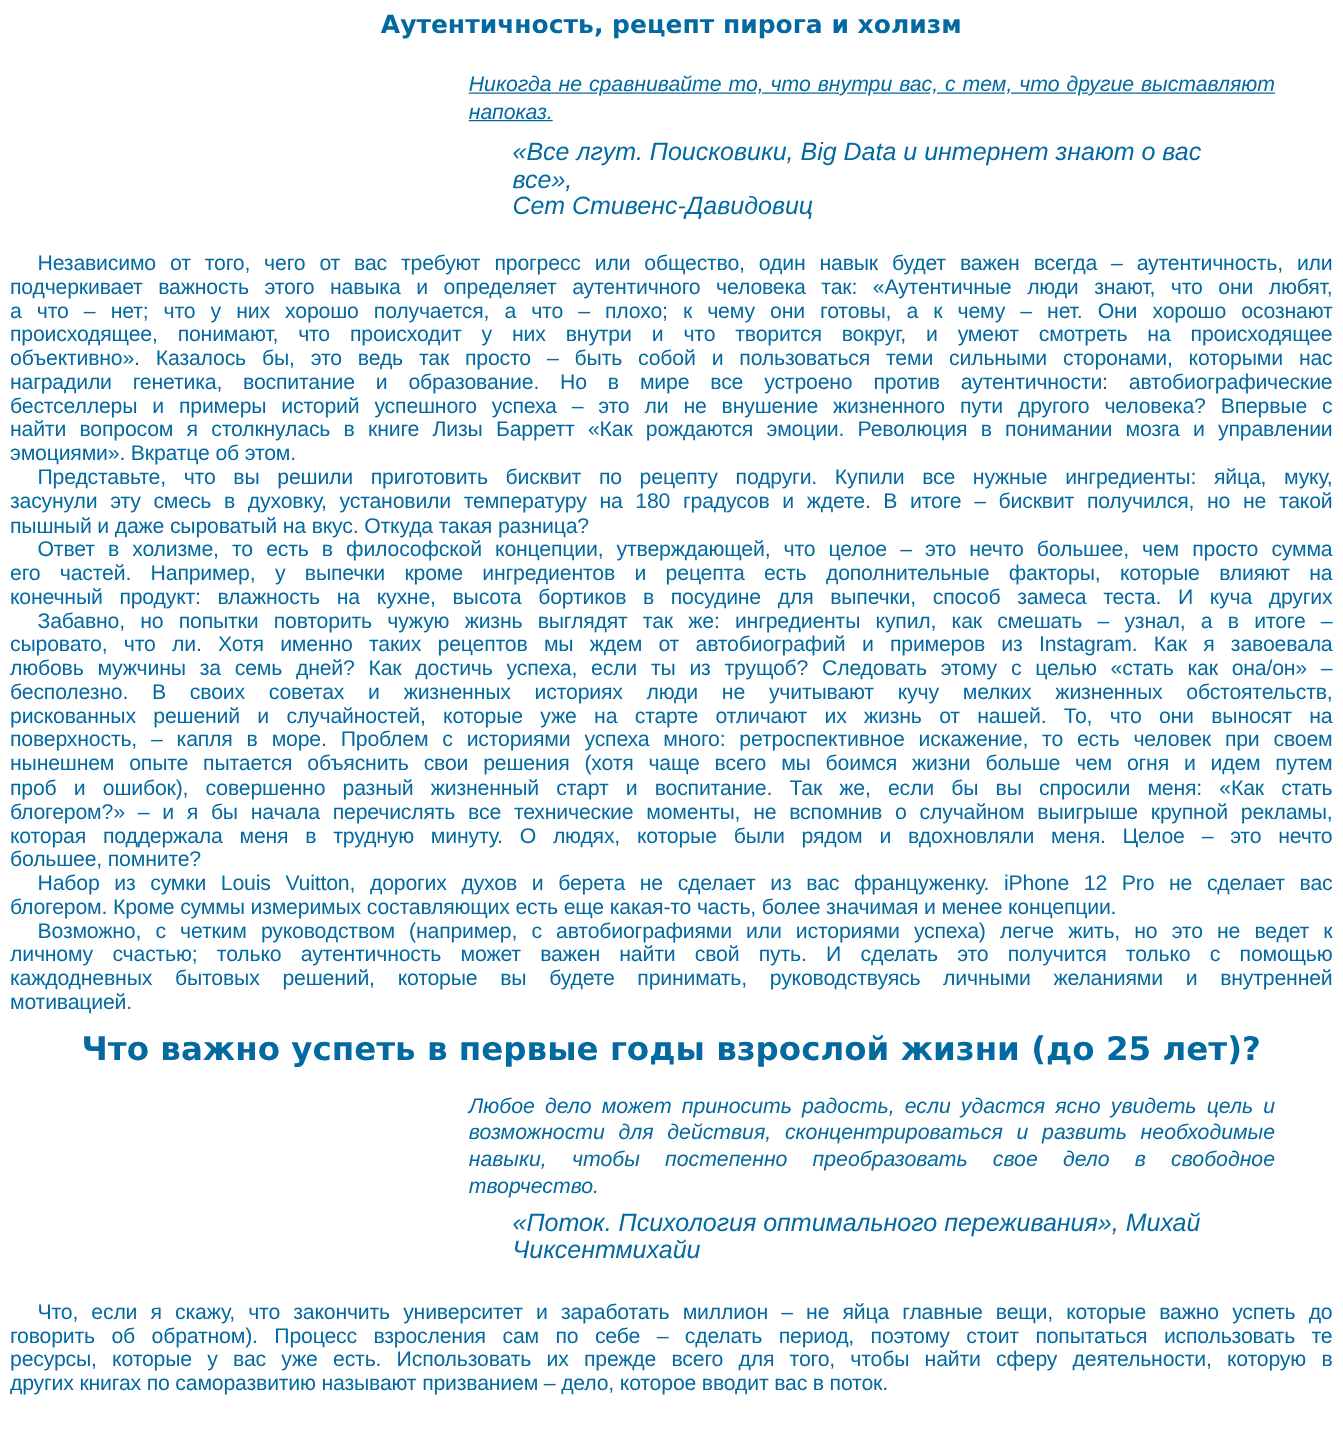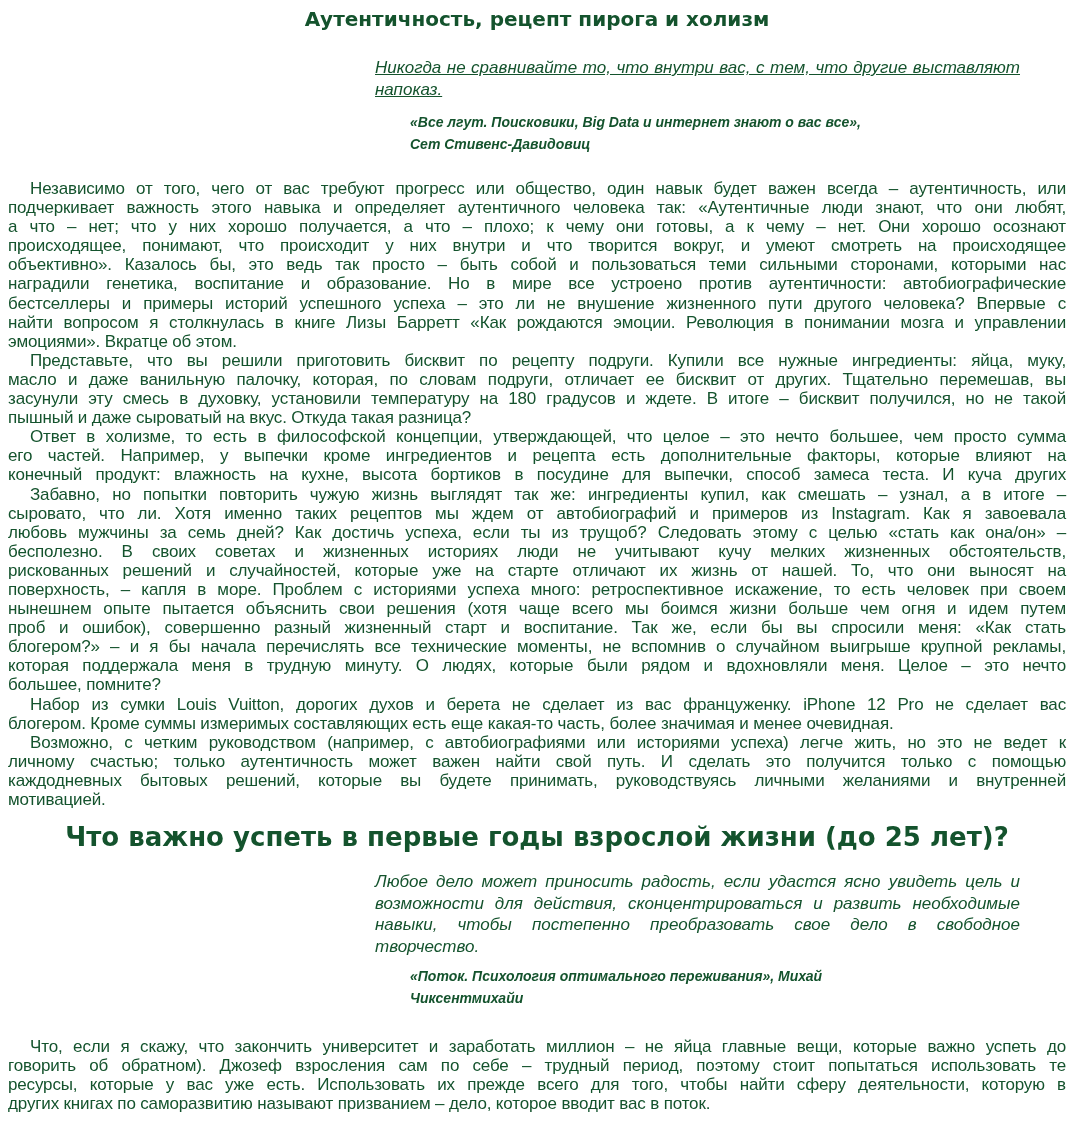--- a/index.html
+++ b/index.html
@@ -2,21 +2,21 @@
 <html><head>
 <meta charset="utf-8">
 <style>
   html, body { margin: 0; padding: 0; background: #ffffff; }
   .page {
     position: relative;
     width: 1074px;
     height: 1145px;
     overflow: hidden;
     background: #ffffff;
-    color: #14532d;
+    color: #0369a1;
   }
   .h1 {
     font-family: "DejaVu Sans", sans-serif;
     font-weight: bold;
     text-align: center;
     margin: 6px 0 0 0;
   }
   .h1-small { font-size: 20px; line-height: 27px; }
   .h1-big   { font-size: 26px; line-height: 36px; margin-top: 10px; }
   .epigraph {
@@ -25,22 +25,22 @@
     font-size: 17px;
     line-height: 21.5px;
     margin-left: 375px;
     width: 645px;
   }
   .epigraph-1 { margin-top: 24px; text-decoration: underline; }
   .epigraph-2 { margin-top: 16px; }
   .source {
     font-family: "Liberation Sans", sans-serif;
     font-style: italic;
-    font-weight: bold;
-    font-size: 14px;
+    font-weight: normal;
+    font-size: 20px;
     line-height: 21.5px;
     margin-left: 410px;
     width: 560px;
   }
   .source-1 { margin-top: 12px; }
   .source-2 { margin-top: 9px; }
   .body {
     font-family: "Liberation Sans", sans-serif;
     font-size: 17px;
     line-height: 19.1px;
@@ -80,21 +80,20 @@
           <div class="tline">а что – нет; что у них хорошо получается, а что – плохо; к чему они готовы, а к чему – нет. Они хорошо осознают</div>
           <div class="tline">происходящее, понимают, что происходит у них внутри и что творится вокруг, и умеют смотреть на происходящее</div>
           <div class="tline">объективно». Казалось бы, это ведь так просто – быть собой и пользоваться теми сильными сторонами, которыми нас</div>
           <div class="tline">наградили генетика, воспитание и образование. Но в мире все устроено против аутентичности: автобиографические</div>
           <div class="tline">бестселлеры и примеры историй успешного успеха – это ли не внушение жизненного пути другого человека? Впервые с</div>
           <div class="tline">найти вопросом я столкнулась в книге Лизы Барретт «Как рождаются эмоции. Революция в понимании мозга и управлении</div>
           <div class="tline tline-last">эмоциями». Вкратце об этом.</div>
         </div>
       <div class="para">
           <div class="tline tline-first">Представьте, что вы решили приготовить бисквит по рецепту подруги. Купили все нужные ингредиенты: яйца, муку,</div>
-          <div class="tline">масло и даже ванильную палочку, которая, по словам подруги, отличает ее бисквит от других. Тщательно перемешав, вы</div>
           <div class="tline">засунули эту смесь в духовку, установили температуру на 180 градусов и ждете. В итоге – бисквит получился, но не такой</div>
           <div class="tline tline-last">пышный и даже сыроватый на вкус. Откуда такая разница?</div>
         </div>
       <div class="para">
           <div class="tline tline-first">Ответ в холизме, то есть в философской концепции, утверждающей, что целое – это нечто большее, чем просто сумма</div>
           <div class="tline">его частей. Например, у выпечки кроме ингредиентов и рецепта есть дополнительные факторы, которые влияют на</div>
           <div class="tline">конечный продукт: влажность на кухне, высота бортиков в посудине для выпечки, способ замеса теста. И куча других</div>
         </div>
       <div class="para">
           <div class="tline tline-first">Забавно, но попытки повторить чужую жизнь выглядят так же: ингредиенты купил, как смешать – узнал, а в итоге –</div>
@@ -104,21 +103,21 @@
           <div class="tline">рискованных решений и случайностей, которые уже на старте отличают их жизнь от нашей. То, что они выносят на</div>
           <div class="tline">поверхность, – капля в море. Проблем с историями успеха много: ретроспективное искажение, то есть человек при своем</div>
           <div class="tline">нынешнем опыте пытается объяснить свои решения (хотя чаще всего мы боимся жизни больше чем огня и идем путем</div>
           <div class="tline">проб и ошибок), совершенно разный жизненный старт и воспитание. Так же, если бы вы спросили меня: «Как стать</div>
           <div class="tline">блогером?» – и я бы начала перечислять все технические моменты, не вспомнив о случайном выигрыше крупной рекламы,</div>
           <div class="tline">которая поддержала меня в трудную минуту. О людях, которые были рядом и вдохновляли меня. Целое – это нечто</div>
           <div class="tline tline-last">большее, помните?</div>
         </div>
       <div class="para">
           <div class="tline tline-first">Набор из сумки Louis Vuitton, дорогих духов и берета не сделает из вас француженку. iPhone 12 Pro не сделает вас</div>
-          <div class="tline tline-last">блогером. Кроме суммы измеримых составляющих есть еще какая-то часть, более значимая и менее очевидная.</div>
+          <div class="tline tline-last">блогером. Кроме суммы измеримых составляющих есть еще какая-то часть, более значимая и менее концепции.</div>
         </div>
       <div class="para">
           <div class="tline tline-first">Возможно, с четким руководством (например, с автобиографиями или историями успеха) легче жить, но это не ведет к</div>
           <div class="tline">личному счастью; только аутентичность может важен найти свой путь. И сделать это получится только с помощью</div>
           <div class="tline">каждодневных бытовых решений, которые вы будете принимать, руководствуясь личными желаниями и внутренней</div>
           <div class="tline tline-last">мотивацией.</div>
         </div>
     </div>
   </section>
 
@@ -130,20 +129,20 @@
         <div class="tline">навыки, чтобы постепенно преобразовать свое дело в свободное</div>
         <div class="tline tline-last">творчество.</div>
       </div>
     <div class="source source-2">
         <div class="tline tline-first">«Поток. Психология оптимального переживания», Михай</div>
         <div class="tline tline-last">Чиксентмихайи</div>
       </div>
     <div class="body body-2">
       <div class="para">
           <div class="tline tline-first">Что, если я скажу, что закончить университет и заработать миллион – не яйца главные вещи, которые важно успеть до</div>
-          <div class="tline">говорить об обратном). Джозеф взросления сам по себе – трудный период, поэтому стоит попытаться использовать те</div>
+          <div class="tline">говорить об обратном). Процесс взросления сам по себе – сделать период, поэтому стоит попытаться использовать те</div>
           <div class="tline">ресурсы, которые у вас уже есть. Использовать их прежде всего для того, чтобы найти сферу деятельности, которую в</div>
           <div class="tline tline-last">других книгах по саморазвитию называют призванием – дело, которое вводит вас в поток.</div>
         </div>
     </div>
   </section>
 
 </div>
 
 </body></html>

